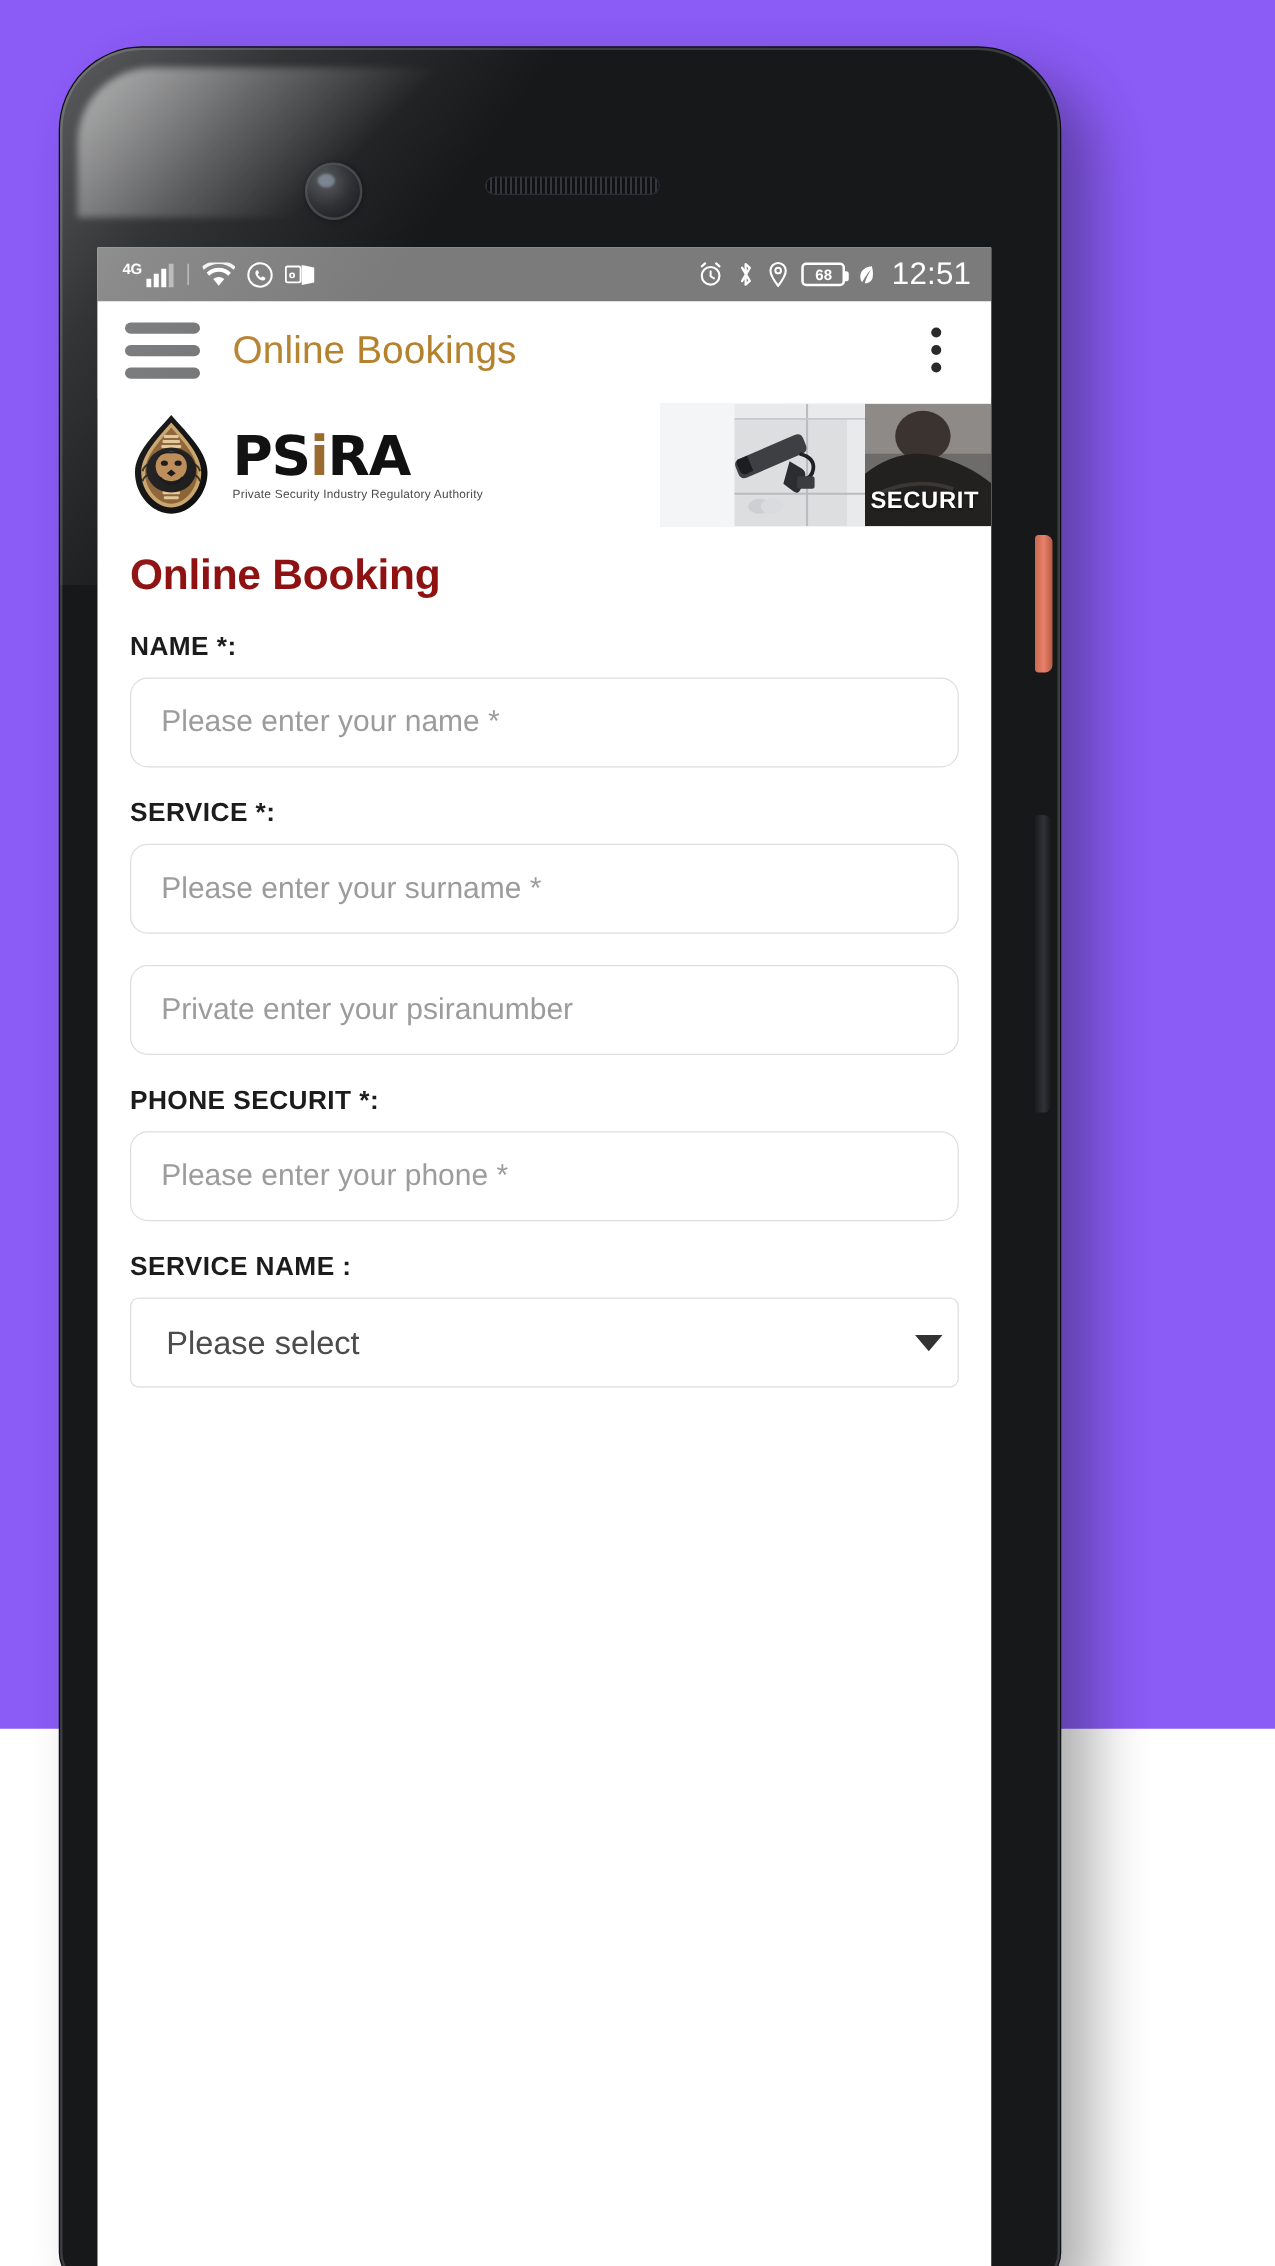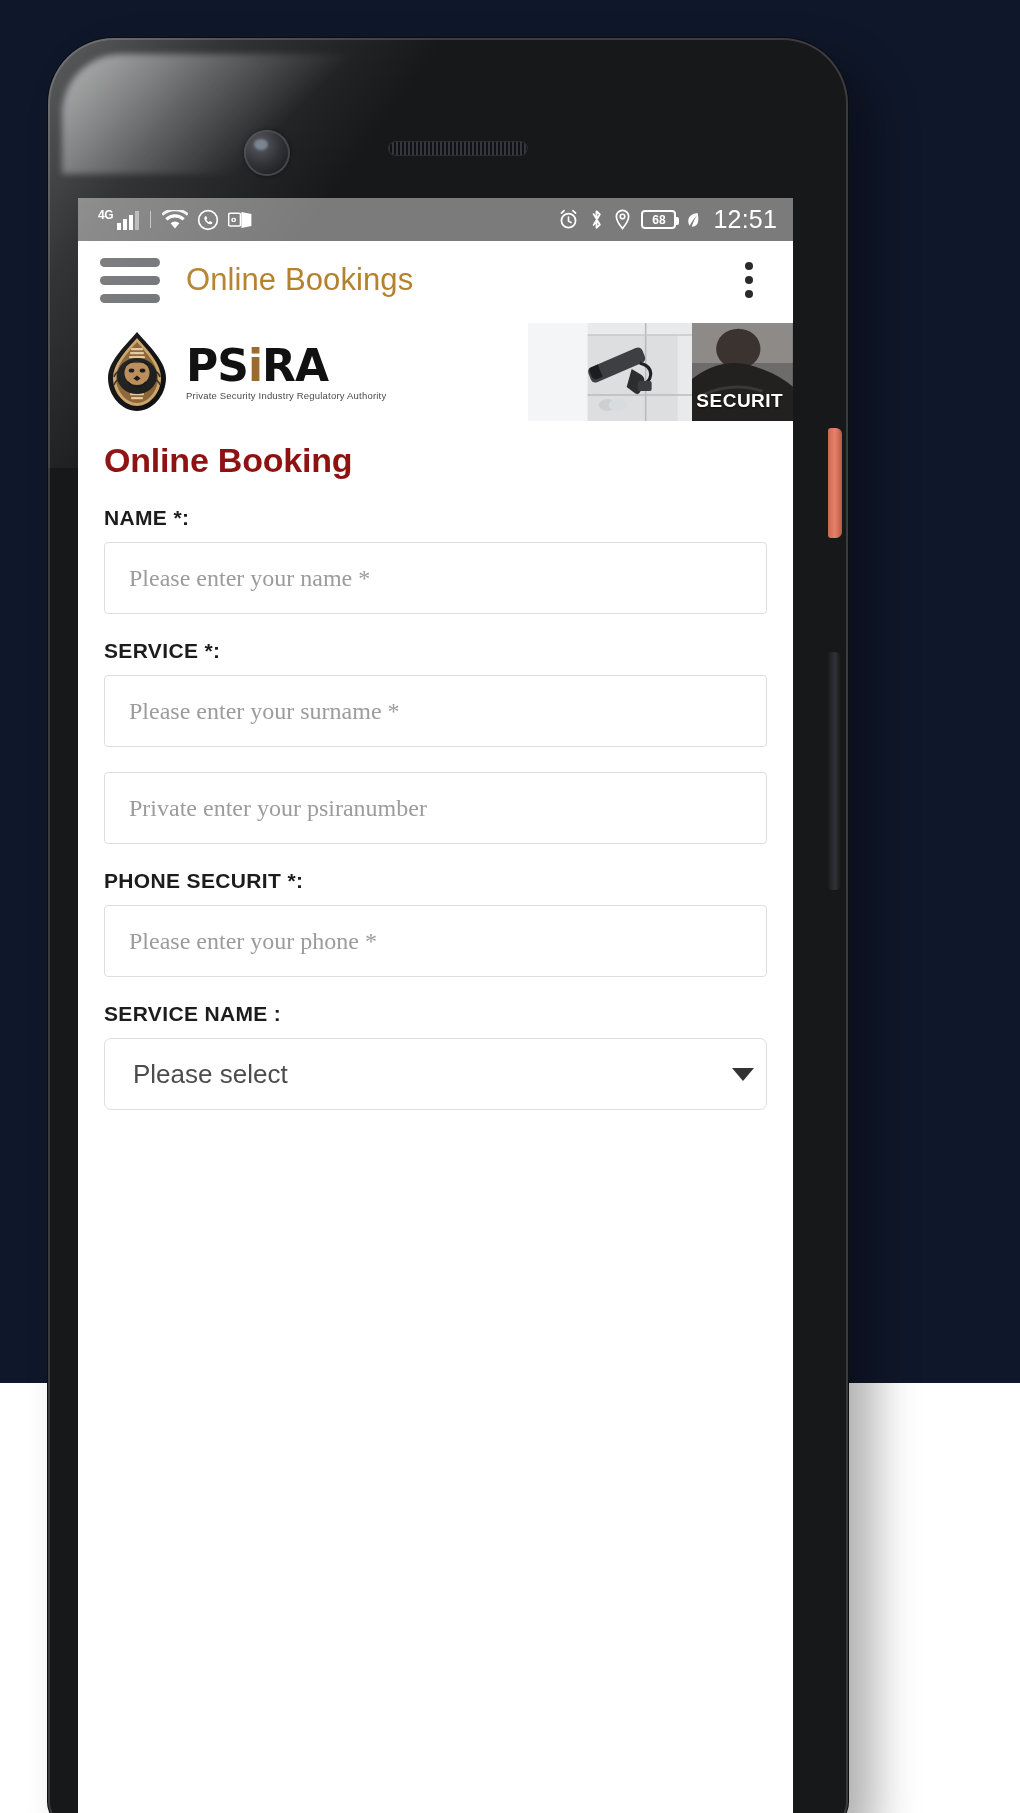--- a/index.html
+++ b/index.html
@@ -1,20 +1,20 @@
 <!DOCTYPE html>
 <html><head>
 <meta charset="utf-8">
 <style>
   * { margin:0; padding:0; box-sizing:border-box; }
   html,body { width:1020px; height:1813px; background:#ffffff; overflow:hidden;
               font-family:"Liberation Sans", sans-serif; }
 
   
-  #stage { position:relative; width:1020px; height:1383px; background:#0f172a; }
+  #stage { position:relative; width:1020px; height:1383px; background:#8b5cf6; }
 
   #phone-frame {
     position:absolute; left:48px; top:38px; width:800px; height:1790px;
     background:#17181a;
     border-radius:66px 66px 26px 26px;
     box-shadow: inset 0 0 0 2px #3a3c40,
                 0 0 0 1px #0c0d0e,
                 26px 22px 46px rgba(0,0,0,.32);
     overflow:hidden;
   }
@@ -107,24 +107,24 @@
      font-weight:bold; letter-spacing:.5px; text-shadow:0 1px 2px rgba(0,0,0,.7);
      white-space:nowrap; }
 
   
   #content { padding:0 26px; }
   #page-title { font-size:34px; font-weight:bold; color:#8f1212; margin:14px 0 26px 0;
                 letter-spacing:-.2px; }
   .field { margin-bottom:25px; }
   .field-label { font-size:21px; font-weight:bold; color:#1c1c1c; letter-spacing:.35px;
                  margin-bottom:12px; }
-  .field-input { width:100%; height:72px; border:1.6px solid #dedede; border-radius:4px;
+  .field-input { width:100%; height:72px; border:1.6px solid #dedede; border-radius:14px;
                  background:#fff; font-size:24px; color:#9c9c9c; padding:0 24px;
                  display:flex; align-items:center;
-                 font-family:Liberation Serif, serif; }
+                 font-family:Liberation Sans, sans-serif; }
   .field-select { width:100%; height:72px; border:1.6px solid #dedede; border-radius:7px;
                  background:#fff; padding:0 12px 0 28px; display:flex; align-items:center;
                  justify-content:space-between; }
   .sel-value { font-size:26px; color:#4c4c4c; }
   .caret { width:0; height:0; border-left:11px solid transparent;
            border-right:11px solid transparent; border-top:13px solid #333; }
 </style>
 </head>
 <body>
 

